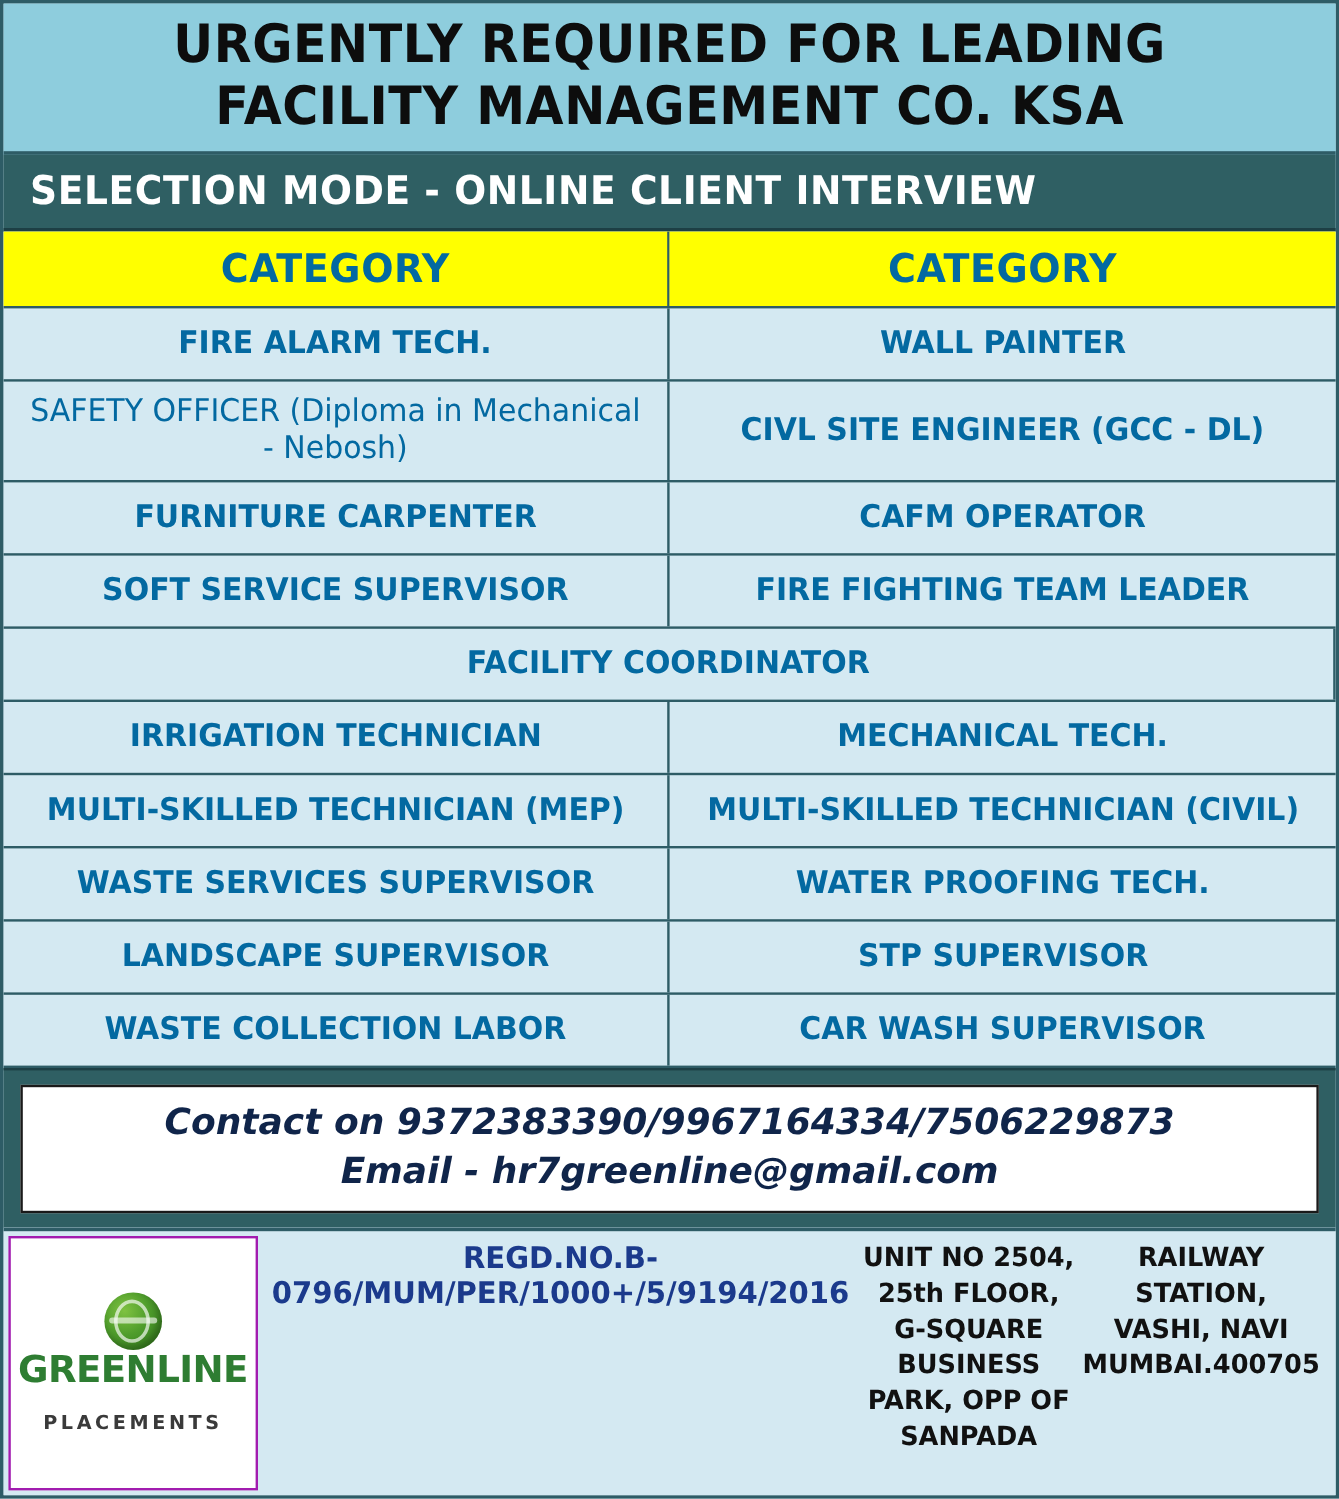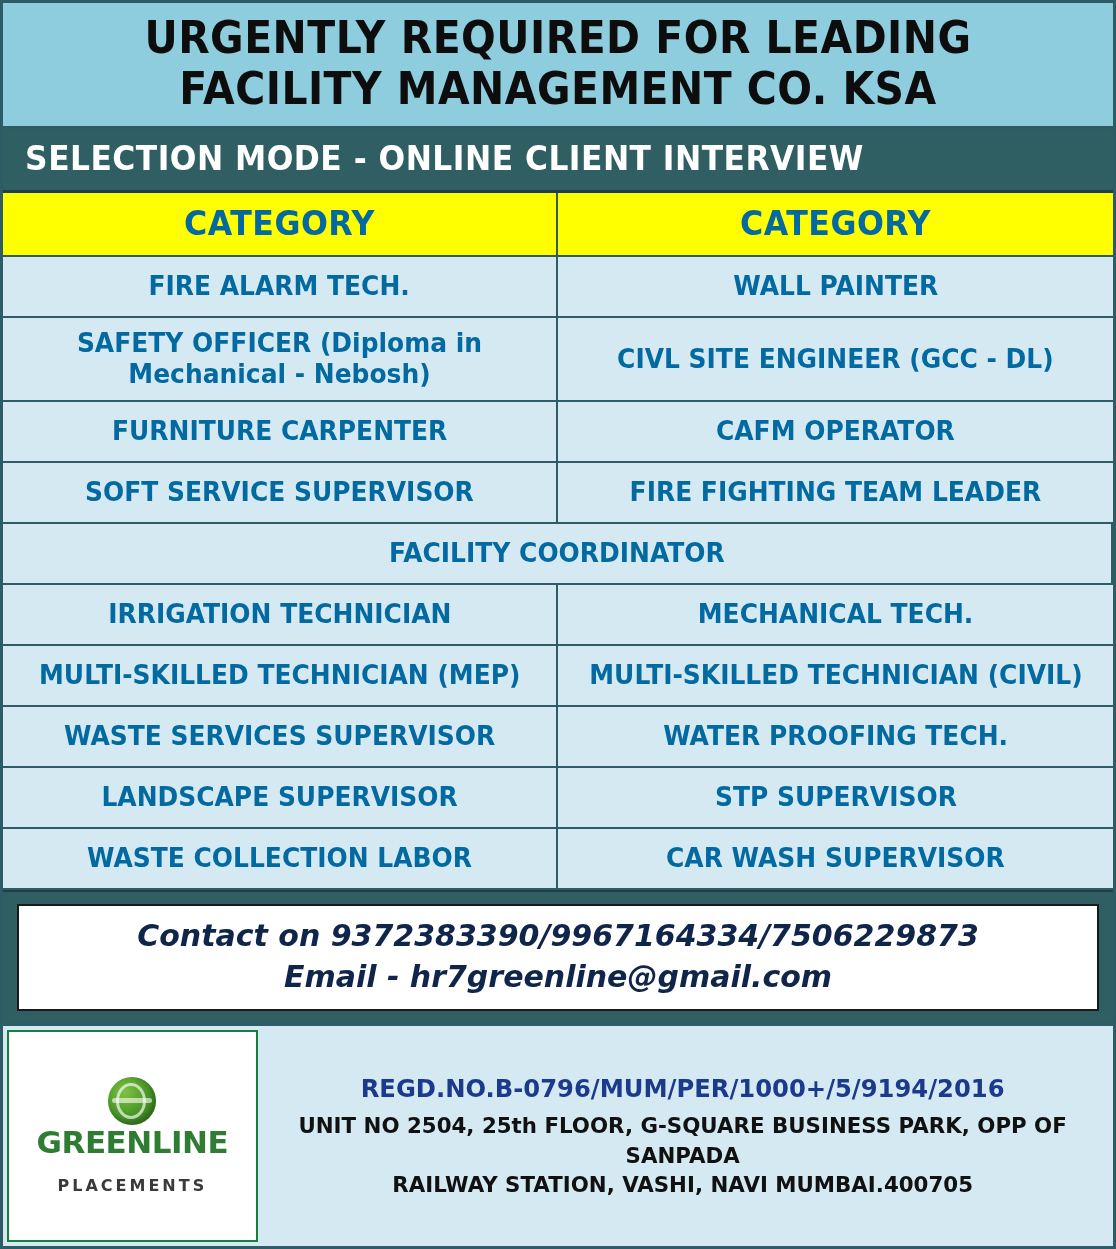--- a/index.html
+++ b/index.html
@@ -92,21 +92,21 @@
     letter-spacing: 0.5px;
   }
   .tall {
     min-height: 82px;
   }
   .cell-inner {
     display: inline-block;
     transform: scaleX(0.96);
   }
   .mixedcase {
-    font-weight: bold;
+    font-weight: normal;
     text-align: center;
   }
   
   .contact-wrap {
     background: #2f5f63;
     padding: 12px 14px 12px 14px;
     border-top: 2px solid #1d3f45;
     font-style: italic;
   }
   .contact-box {
@@ -126,21 +126,21 @@
   .footer {
     display: flex;
     align-items: stretch;
     background: #d4e9f2;
     border-top: 3px solid #2e5c66;
     flex: 1 1 auto;
   }
   .logo-box {
     width: 272px;
     box-sizing: border-box;
-    border: 2px solid #15803d;
+    border: 2px solid #a21caf;
     background: #ffffff;
     margin: 4px 0 4px 4px;
     display: flex;
     flex-direction: column;
     align-items: center;
     justify-content: center;
     padding: 6px;
   }
   .logo-globe {
     width: 48px;
@@ -182,21 +182,21 @@
     font-size: 16px;
     color: #3a3a3a;
     letter-spacing: 3px;
     margin-top: 18px;
   }
   .footer-text {
     flex: 1 1 auto;
     text-align: center;
     padding: 8px 10px 6px 4px;
     display: flex;
-    flex-direction: column;
+    flex-direction: row;
     justify-content: center;
   }
   .regd {
     font-family: "DejaVu Sans", sans-serif;
     font-weight: bold;
     font-size: 25px;
     color: #1b3a8c;
     margin-bottom: 8px;
     transform: scaleX(0.97);
   }

